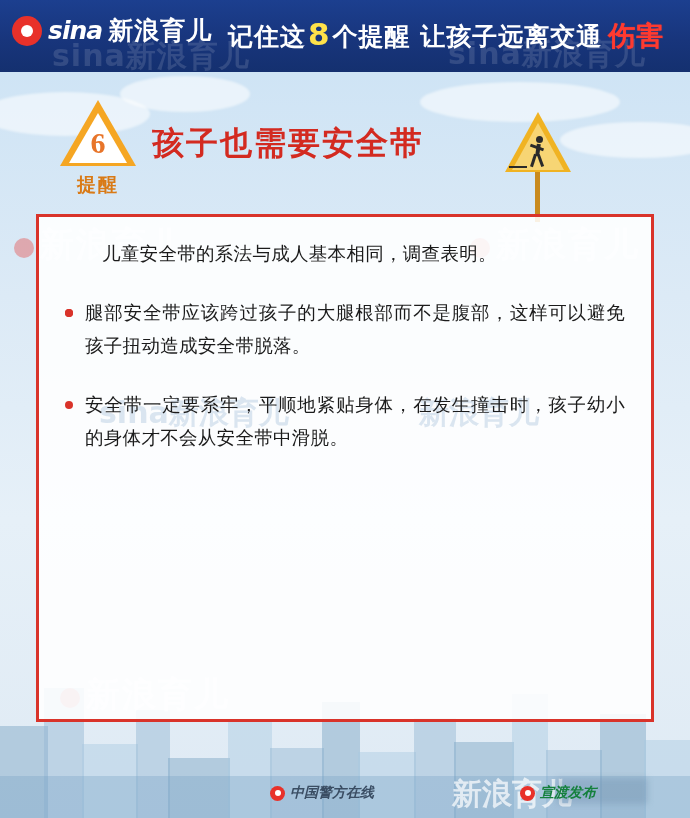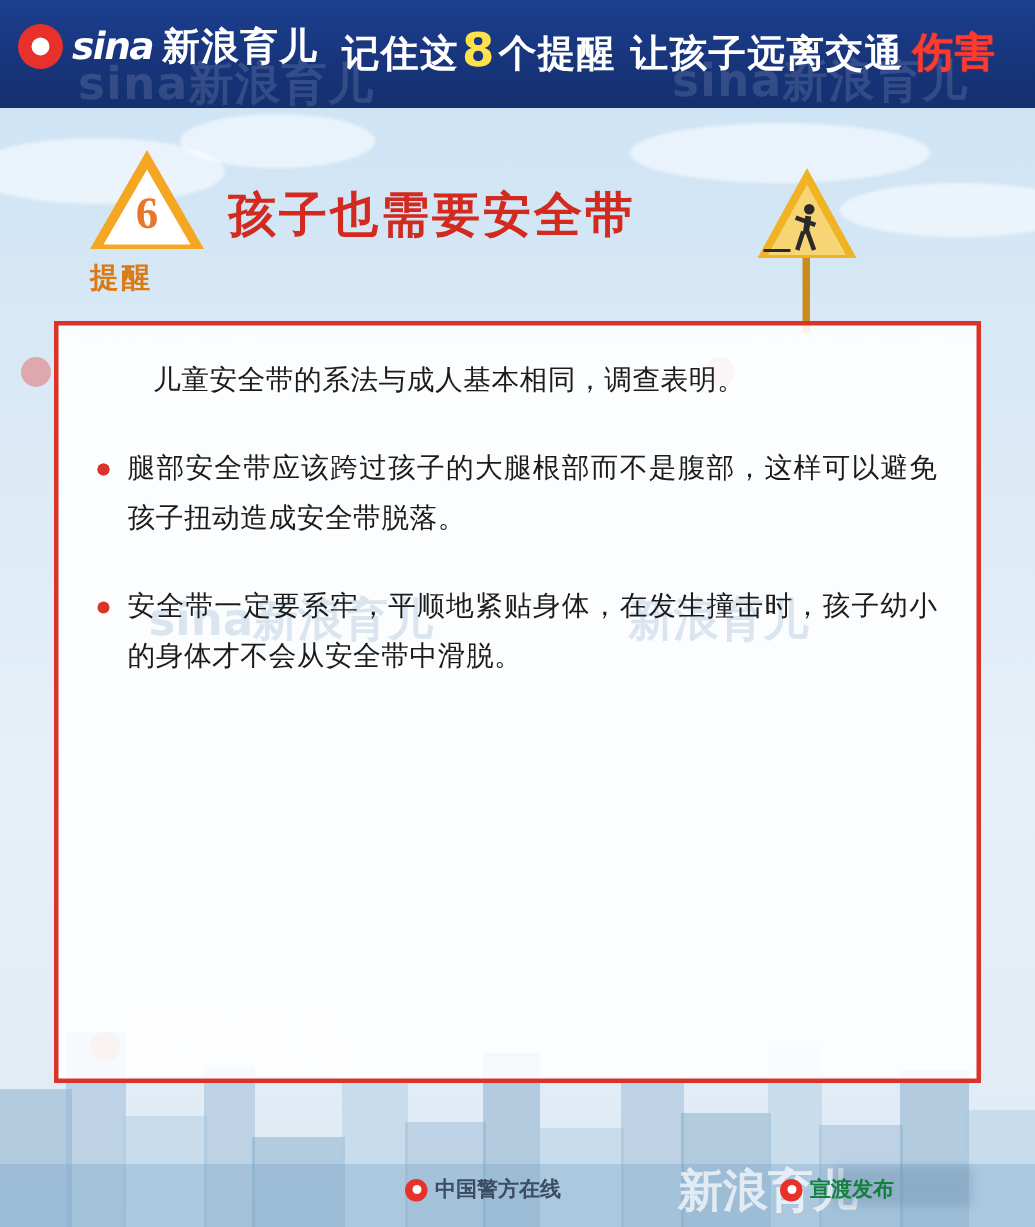--- a/index.html
+++ b/index.html
@@ -169,20 +169,21 @@
     text-align: center;
     font-size: 30px;
     font-weight: bold;
     color: #e8752a;
     font-family: "Liberation Serif", serif;
   }
   .tip-label {
     position: absolute;
     left: 60px; top: 72px;
     width: 76px;
+    text-align: center;
     font-size: 19px;
     font-weight: bold;
     color: #d97a16;
     letter-spacing: 2px;
   }
   .tip-title {
     position: absolute;
     left: 152px; top: 22px;
     font-size: 32px;
     font-weight: bold;
@@ -319,20 +320,21 @@
     width: 690px; height: 48px;
   }
   .credit {
     position: absolute;
     display: flex;
     align-items: center;
     gap: 5px;
     font-size: 14px;
     color: #3a4d63;
     font-weight: bold;
+    font-style: italic;
   }
   .credit.left { left: 270px; top: 14px; }
   .credit.right { left: 520px; top: 14px; color: #15803d; }
   .wb-icon {
     width: 15px; height: 15px;
     border-radius: 50%;
     background: #e8312a;
     position: relative;
     display: inline-block;
   }

